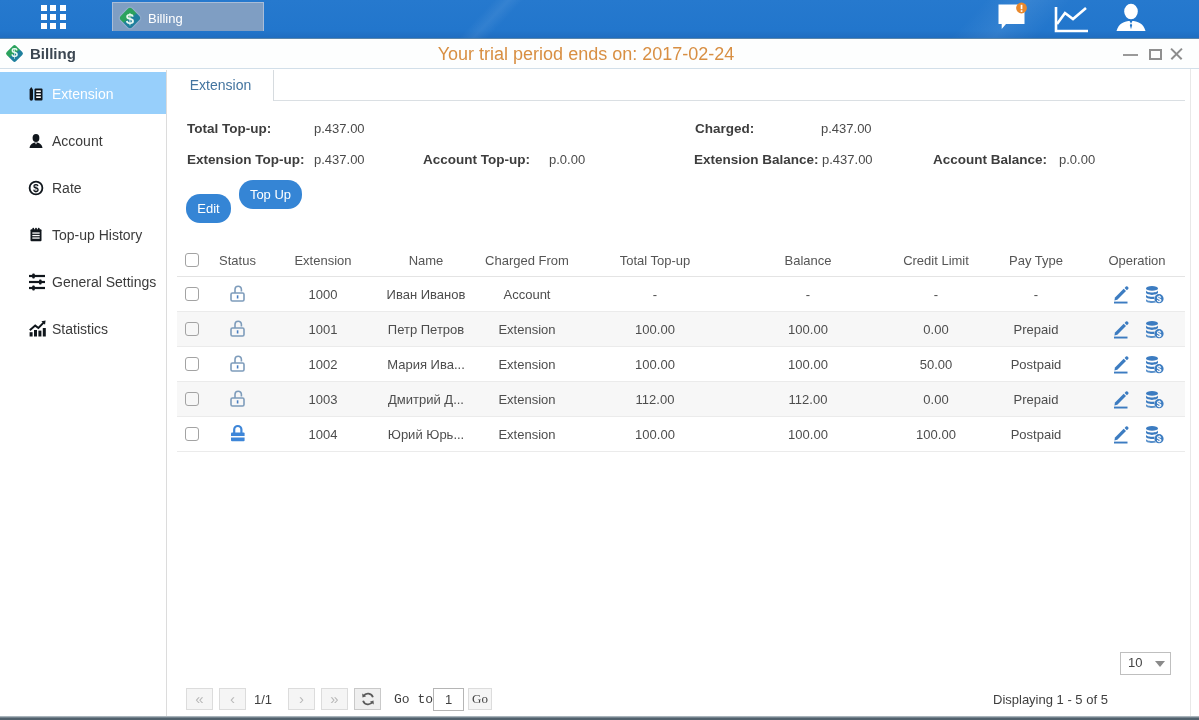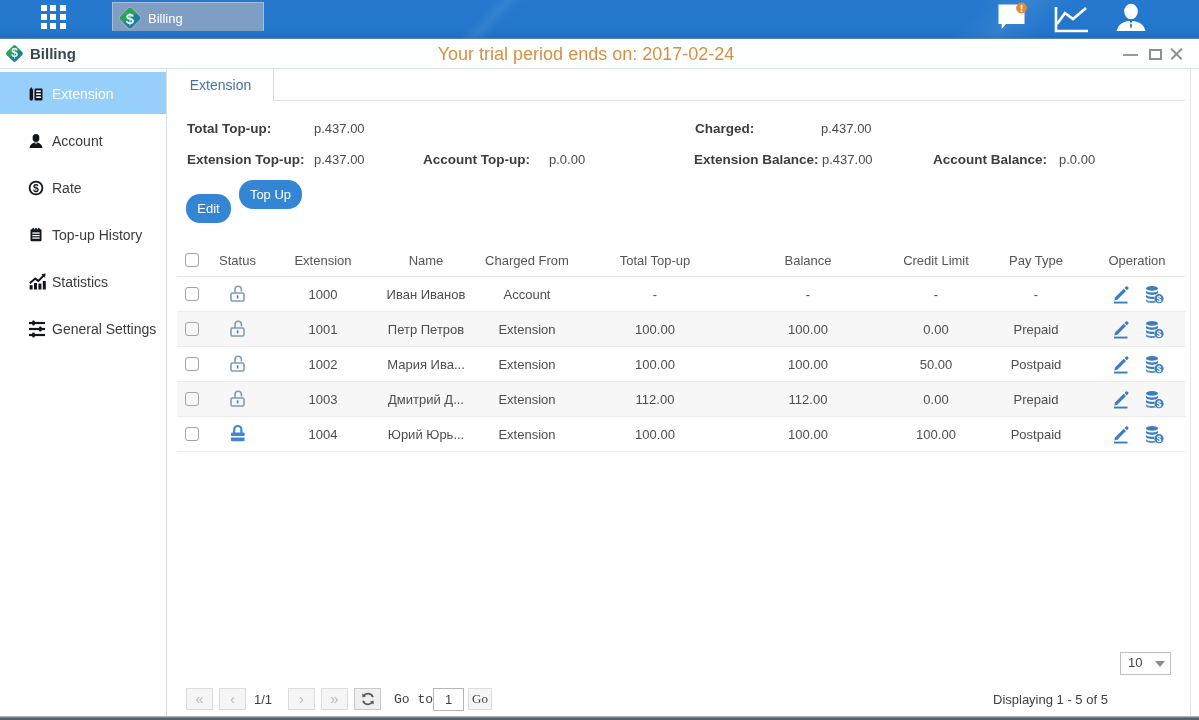--- a/index.html
+++ b/index.html
@@ -206,44 +206,44 @@
         <rect x="7.15" y="0.8" width="1.7" height="2.8" rx="0.8"></rect>
         <rect x="9.9" y="0.8" width="1.7" height="2.8" rx="0.8"></rect>
         <rect x="4.3" y="5.4" width="7.4" height="1.3" fill="#fff"></rect>
         <rect x="4.3" y="7.9" width="7.4" height="1.3" fill="#fff"></rect>
         <rect x="4.3" y="10.4" width="7.4" height="1.3" fill="#fff"></rect>
       </g>
         </svg>
       <span>Top-up History</span>
     </div>
     <div class="sideitem">
+      <svg width="18" height="18" viewBox="0 0 18 18">
+          <g fill="none" stroke="#10161c" stroke-width="2.2">
+        <path d="M1 3 H17"></path>
+            <path d="M1 9 H17"></path>
+            <path d="M1 15 H17"></path>
+      </g>
+      <rect x="4.2" y="0.4" width="2.6" height="5.2" rx="1" fill="#10161c"></rect>
+      <rect x="11" y="6.4" width="2.6" height="5.2" rx="1" fill="#10161c"></rect>
+      <rect x="4.2" y="12.4" width="2.6" height="5.2" rx="1" fill="#10161c"></rect>
+      </svg>
+      <span>General Settings</span>
+    </div>
+    <div class="sideitem">
       <svg width="18" height="17" viewBox="0 0 18 17">
           <g fill="#10161c">
         <rect x="1.6" y="12.2" width="3" height="4.3"></rect>
         <rect x="6" y="10" width="3" height="6.5"></rect>
         <rect x="10.4" y="10.6" width="3" height="5.9"></rect>
         <rect x="14.8" y="8" width="3" height="8.5"></rect>
         <path d="M1.8 10.2 L7.2 5.6 L10.4 8 L15.6 2.6" fill="none" stroke="#10161c" stroke-width="2"></path>
         <path d="M13.4 1.2 L17.6 0.6 L17 4.8 Z"></path>
       </g>
         </svg>
       <span>Statistics</span>
-    </div>
-    <div class="sideitem">
-      <svg width="18" height="18" viewBox="0 0 18 18">
-          <g fill="none" stroke="#10161c" stroke-width="2.2">
-        <path d="M1 3 H17"></path>
-            <path d="M1 9 H17"></path>
-            <path d="M1 15 H17"></path>
-      </g>
-      <rect x="4.2" y="0.4" width="2.6" height="5.2" rx="1" fill="#10161c"></rect>
-      <rect x="11" y="6.4" width="2.6" height="5.2" rx="1" fill="#10161c"></rect>
-      <rect x="4.2" y="12.4" width="2.6" height="5.2" rx="1" fill="#10161c"></rect>
-      </svg>
-      <span>General Settings</span>
     </div>
   </div>
 
   <div id="main">
     <div id="tabrow">
       <div class="tabline"></div>
       <div class="tab">Extension</div>
     </div>
 
     <div class="lab" style="left:19px; top:51px;">Total Top-up:</div>

